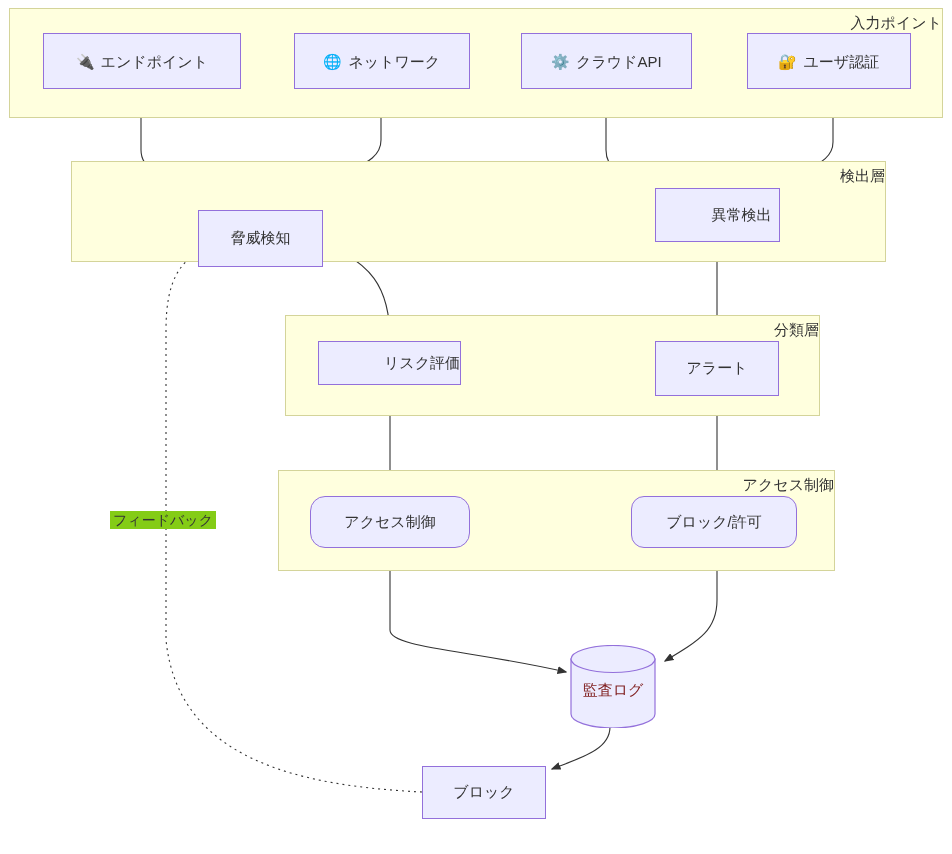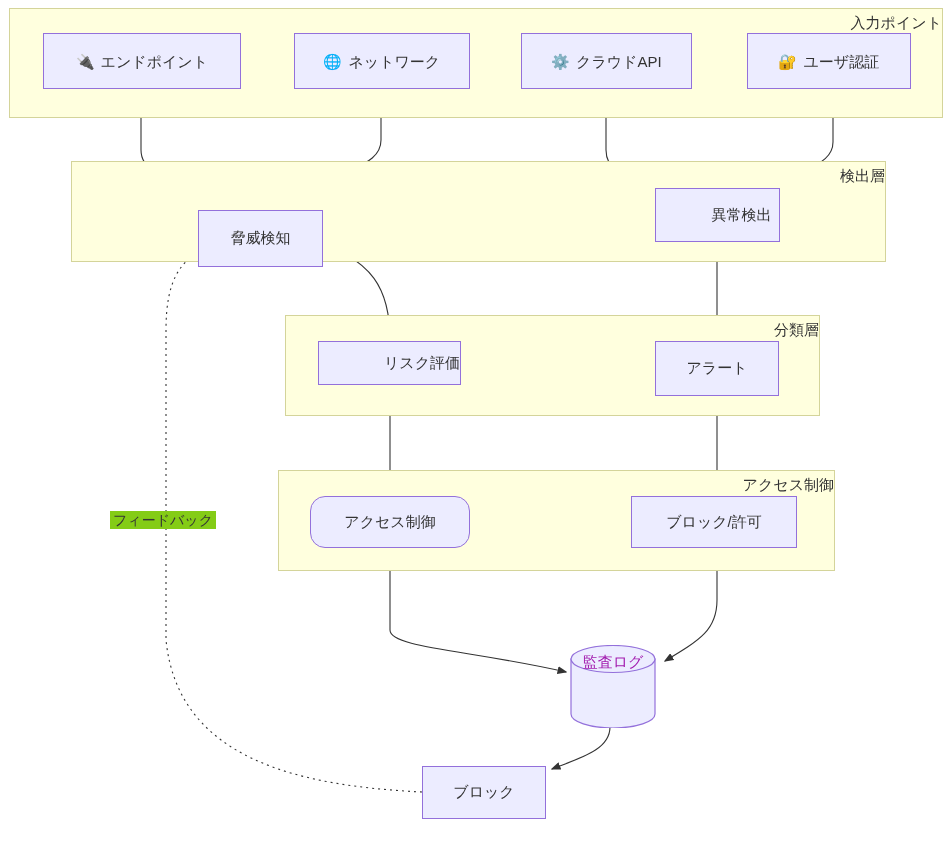--- a/index.html
+++ b/index.html
@@ -64,23 +64,24 @@
     line-height: 1;
   }
   .node .emoji {
     font-size: 15px;
     line-height: 1;
   }
   .db-node {
     position: absolute;
     box-sizing: border-box;
     display: flex;
+    align-items: center;
     justify-content: center;
     font-size: 15px;
-    color: #a21caf;
+    color: #7f1d1d;
     white-space: nowrap;
   }
   .db-node .db-text {
     position: relative;
     z-index: 2;
     padding-top: 8px;
   }
   .db-node svg {
     position: absolute;
     left: 0;
@@ -201,21 +202,21 @@
   </div>
 
   <div class="node" style="left:655px; top:341px; width:124px; height:55px;">
     <span>アラート</span>
   </div>
 
   <div class="node" style="left:310px; top:496px; width:160px; height:52px;border-radius:15px;">
     <span>アクセス制御</span>
   </div>
 
-  <div class="node" style="left:631px; top:496px; width:166px; height:52px;">
+  <div class="node" style="left:631px; top:496px; width:166px; height:52px;border-radius:13px;">
     <span>ブロック/許可</span>
   </div>
 
   <div class="db-node" style="left:568px; top:645px; width:90px; height:83px;">
     <svg width="90" height="83" viewBox="0 0 90 83">
       <path d="M3,14 L3,69 A42,14 0 0 0 87,69 L87,14 Z" fill="#ececff" stroke="#9370db" stroke-width="1.2"></path>
       <ellipse cx="45" cy="14" rx="42" ry="13.5" fill="#ececff" stroke="#9370db" stroke-width="1.2"></ellipse>
     </svg>
     <span class="db-text">監査ログ</span>
   </div>

